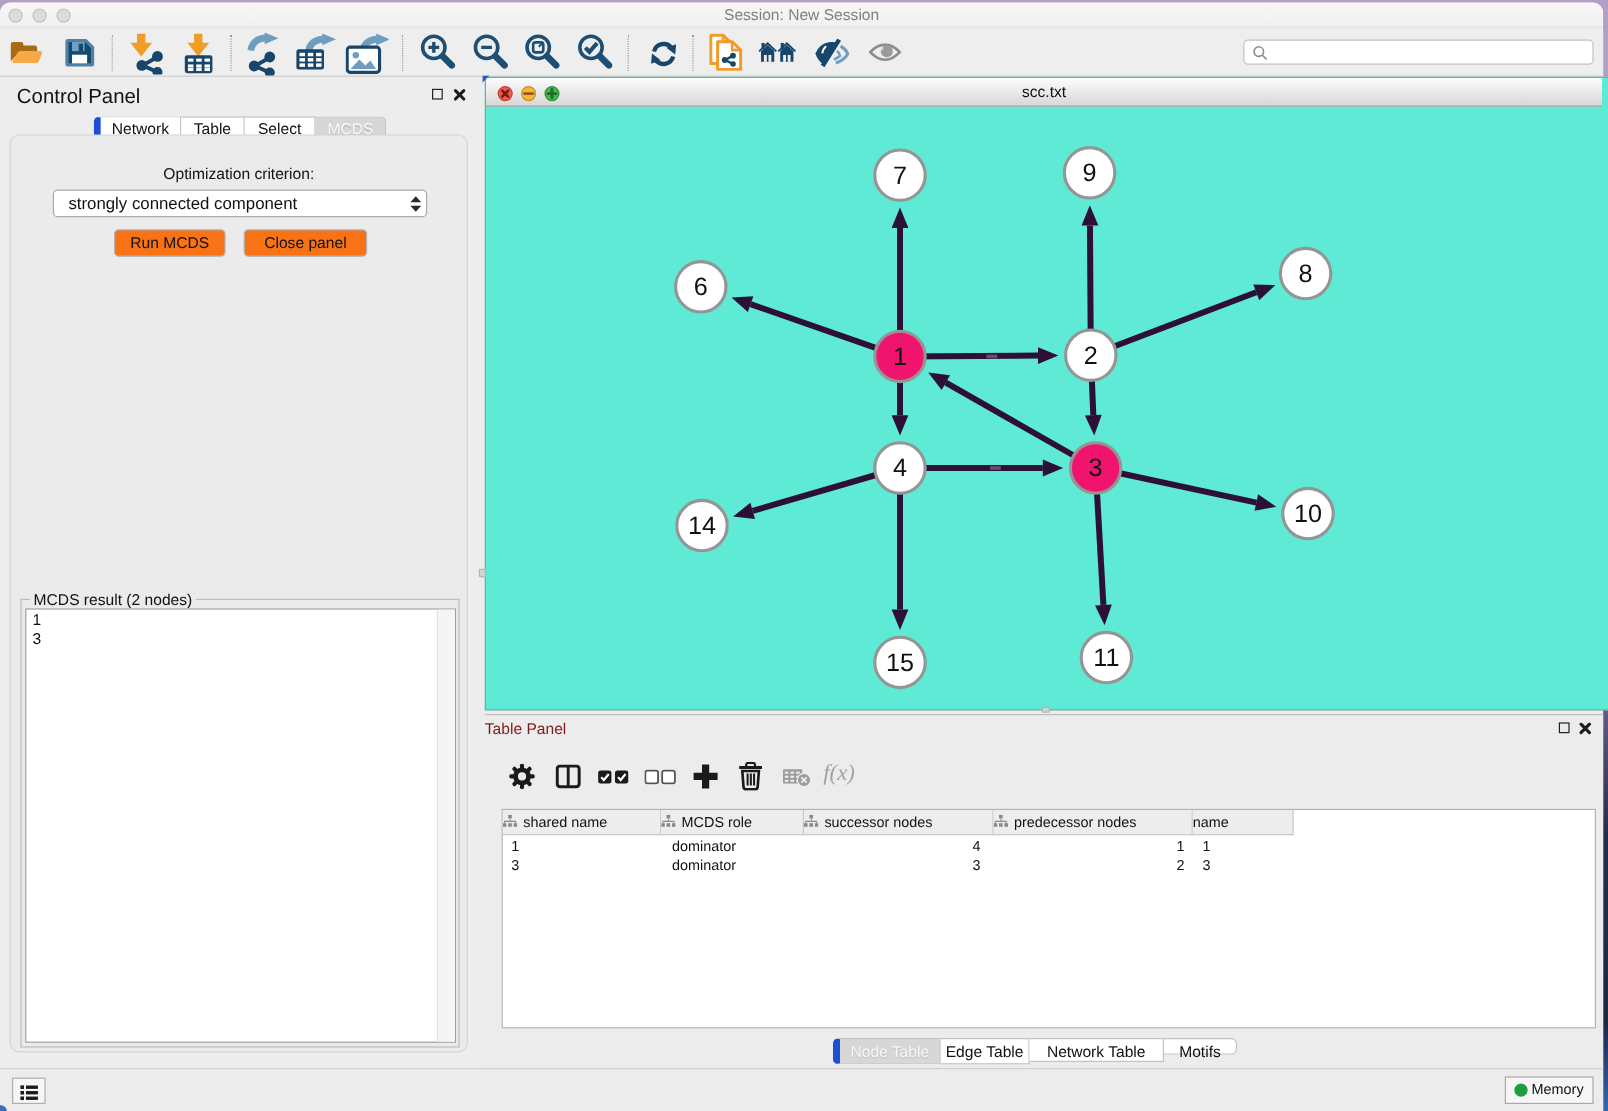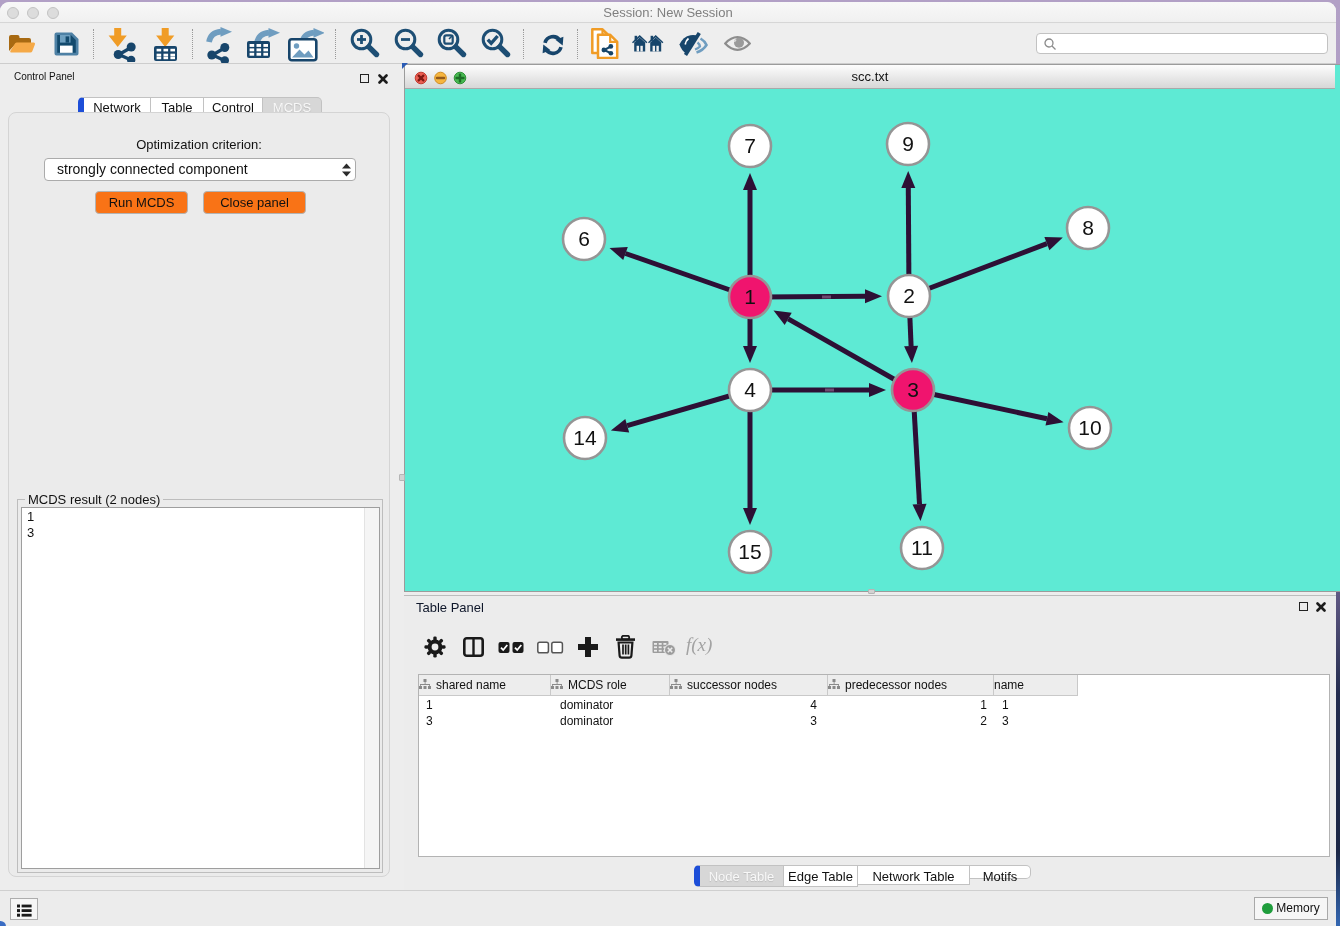--- a/index.html
+++ b/index.html
@@ -7,41 +7,41 @@
 .abs{position:absolute}
 #rightband{position:absolute;right:0;top:0;width:4px;height:926px;background:linear-gradient(#b2a0c6 0%,#aa98c0 40%,#9486b1 55%,#5b557f 65%,#232c4e 75%,#1c2746 92%,#3467b2 100%)}
 #win{position:absolute;left:0;top:2px;width:1336px;height:924px;background:#ededed;border-radius:9px 9px 0 0}
 #titlebar{position:absolute;left:0;top:2px;width:1336px;height:21px;border-radius:9px 9px 0 0;background:linear-gradient(#f8f8f8,#f0f0f0);border-bottom:1px solid #d6d6d6}
 .tl{position:absolute;top:7px;width:12px;height:12px;border-radius:50%;background:#dcdcdc;border:1px solid #c3c3c3}
 #title{position:absolute;left:0;top:2px;width:1336px;height:21px;line-height:21px;text-align:center;font-size:13px;color:#7f7f7f}
 #toolbar{position:absolute;left:0;top:24px;width:1336px;height:40px;background:#eeeeee;border-bottom:1px solid #cdcdcd}
 .tsep{position:absolute;top:29px;height:30px;width:0;border-left:1px dotted #999}
 #search{position:absolute;left:1036px;top:33px;width:292px;height:21px;background:#fff;border:1px solid #c2c2c2;border-radius:4px}
 
-#cp-title{position:absolute;left:14px;top:71px;font-size:10px;color:#111}
+#cp-title{position:absolute;left:14px;top:71px;font-size:17px;color:#111}
 .tabrow{position:absolute;display:flex;height:20px}
 .tab{height:20px;line-height:19px;text-align:center;font-size:13px;color:#111;background:#fff;border:1px solid #c2c2c2;border-left:none}
 .tab.first{border-left:6px solid #1d4ed8;border-radius:5px 0 0 5px}
 .tab.last{border-radius:0 5px 5px 0}
 .tab.sel{background:#d7d7d7;color:#f8f8f8;text-shadow:0 1px 1px #bbb}
 #cp-body{position:absolute;left:8px;top:112px;width:382px;height:765px;background:#ebebeb;border:1px solid #d4d4d4;border-radius:8px}
 #optlabel{position:absolute;left:8px;top:137px;width:382px;text-align:center;font-size:13px;color:#111}
 #optsel{position:absolute;left:44px;top:158px;width:312px;height:23px;background:#fff;border:1px solid #ababab;border-radius:4px;font-size:14px;line-height:21px;padding-left:12px;color:#111}
 .btn{position:absolute;height:23px;background:#f97316;border:1px solid #b3b3b3;border-radius:4px;font-size:13px;line-height:21px;text-align:center;color:#111}
 #fieldset{position:absolute;left:17px;top:499px;width:366px;height:374px;border:1px solid #bdbdbd}
 #fieldlabel{position:absolute;left:25px;top:492px;background:#ebebeb;padding:0 3px;font-size:13px;color:#111}
 #mcdsbox{position:absolute;left:21px;top:507px;width:359px;height:362px;background:#fff;border:1px solid #9e9e9e;font-size:13px;color:#111;line-height:16px;padding:1px 0 0 5px}
 #mcdsscroll{position:absolute;left:364px;top:508px;width:15px;height:360px;background:#f5f5f5;border-left:1px solid #e3e3e3}
 
 #netframe{position:absolute;left:404px;top:64px;width:1108px;height:528px;border:1px solid #9b9b9b;background:#5eead4}
 #nettitle{position:absolute;left:0;top:0;width:930px;height:24px;background:linear-gradient(#fdfdfd,#d7d7d7);border-bottom:1px solid #a9a9a9}
 #nettext{position:absolute;left:0;top:0;width:930px;height:24px;line-height:24px;text-align:center;font-size:13px;color:#111}
 
 #tablepanel{position:absolute;left:404px;top:595px;width:932px;height:295px;background:#ececec;border-top:1px solid #bcbcbc}
-#tp-title{position:absolute;left:416px;top:600px;font-size:13px;color:#0f172a}
+#tp-title{position:absolute;left:404px;top:600px;font-size:13px;color:#7f1d1d}
 #tbl{position:absolute;left:418px;top:674px;width:912px;height:183px;background:#fff;border:1px solid #b3b3b3}
 .th{position:absolute;top:0;height:21px;background:#ededed;border-right:1px solid #c9c9c9;border-bottom:1px solid #c9c9c9;font-size:12px;color:#111;text-align:left;line-height:20px}
 .td{position:absolute;font-size:12px;color:#111;height:16px;line-height:16px}
 
 #statusbar{position:absolute;left:0;top:890px;width:1336px;height:36px;background:#ececec;border-top:1px solid #cfcfcf}
 #membtn{position:absolute;left:1254px;top:897px;width:74px;height:23px;background:#f6f6f6;border:1px solid #a9a9a9;font-size:12px;color:#111;line-height:21px;text-align:center;padding-left:14px}
 #listbtn{position:absolute;left:10px;top:898px;width:28px;height:22px;background:#f6f6f6;border:1px solid #adadad}
 .winbox{position:absolute;width:9px;height:9px;border:1.5px solid #222}
 </style></head>
 <body>
@@ -207,21 +207,21 @@
       <line x1="8.5" y1="1.5" x2="1.5" y2="8.5"></line>
     </g>
   </svg>
 <div id="search"></div>
 
 <div id="cp-title">Control Panel</div>
 <div class="winbox" style="left:360px;top:74px"></div>
 <div class="tabrow" style="left:78px;top:97px">
 <div class="tab first" style="width:73px">Network</div>
 <div class="tab" style="width:53px">Table</div>
-<div class="tab" style="width:59px">Control</div>
+<div class="tab" style="width:59px">Select</div>
 <div class="tab last sel" style="width:59px">MCDS</div>
 </div>
 <div id="cp-body"></div>
 <div id="optlabel">Optimization criterion:</div>
 <div id="optsel">strongly connected component</div>
 <svg class="abs" style="left:341px;top:163px" width="11" height="14" viewBox="0 0 11 14">
 <polygon points="5.5,0.5 10,5.5 1,5.5" fill="#2b2b2b"></polygon>
     <polygon points="5.5,13.5 10,8.5 1,8.5" fill="#2b2b2b"></polygon>
   </svg>
 <div class="btn" style="left:95px;top:191px;width:93px">Run MCDS</div>

